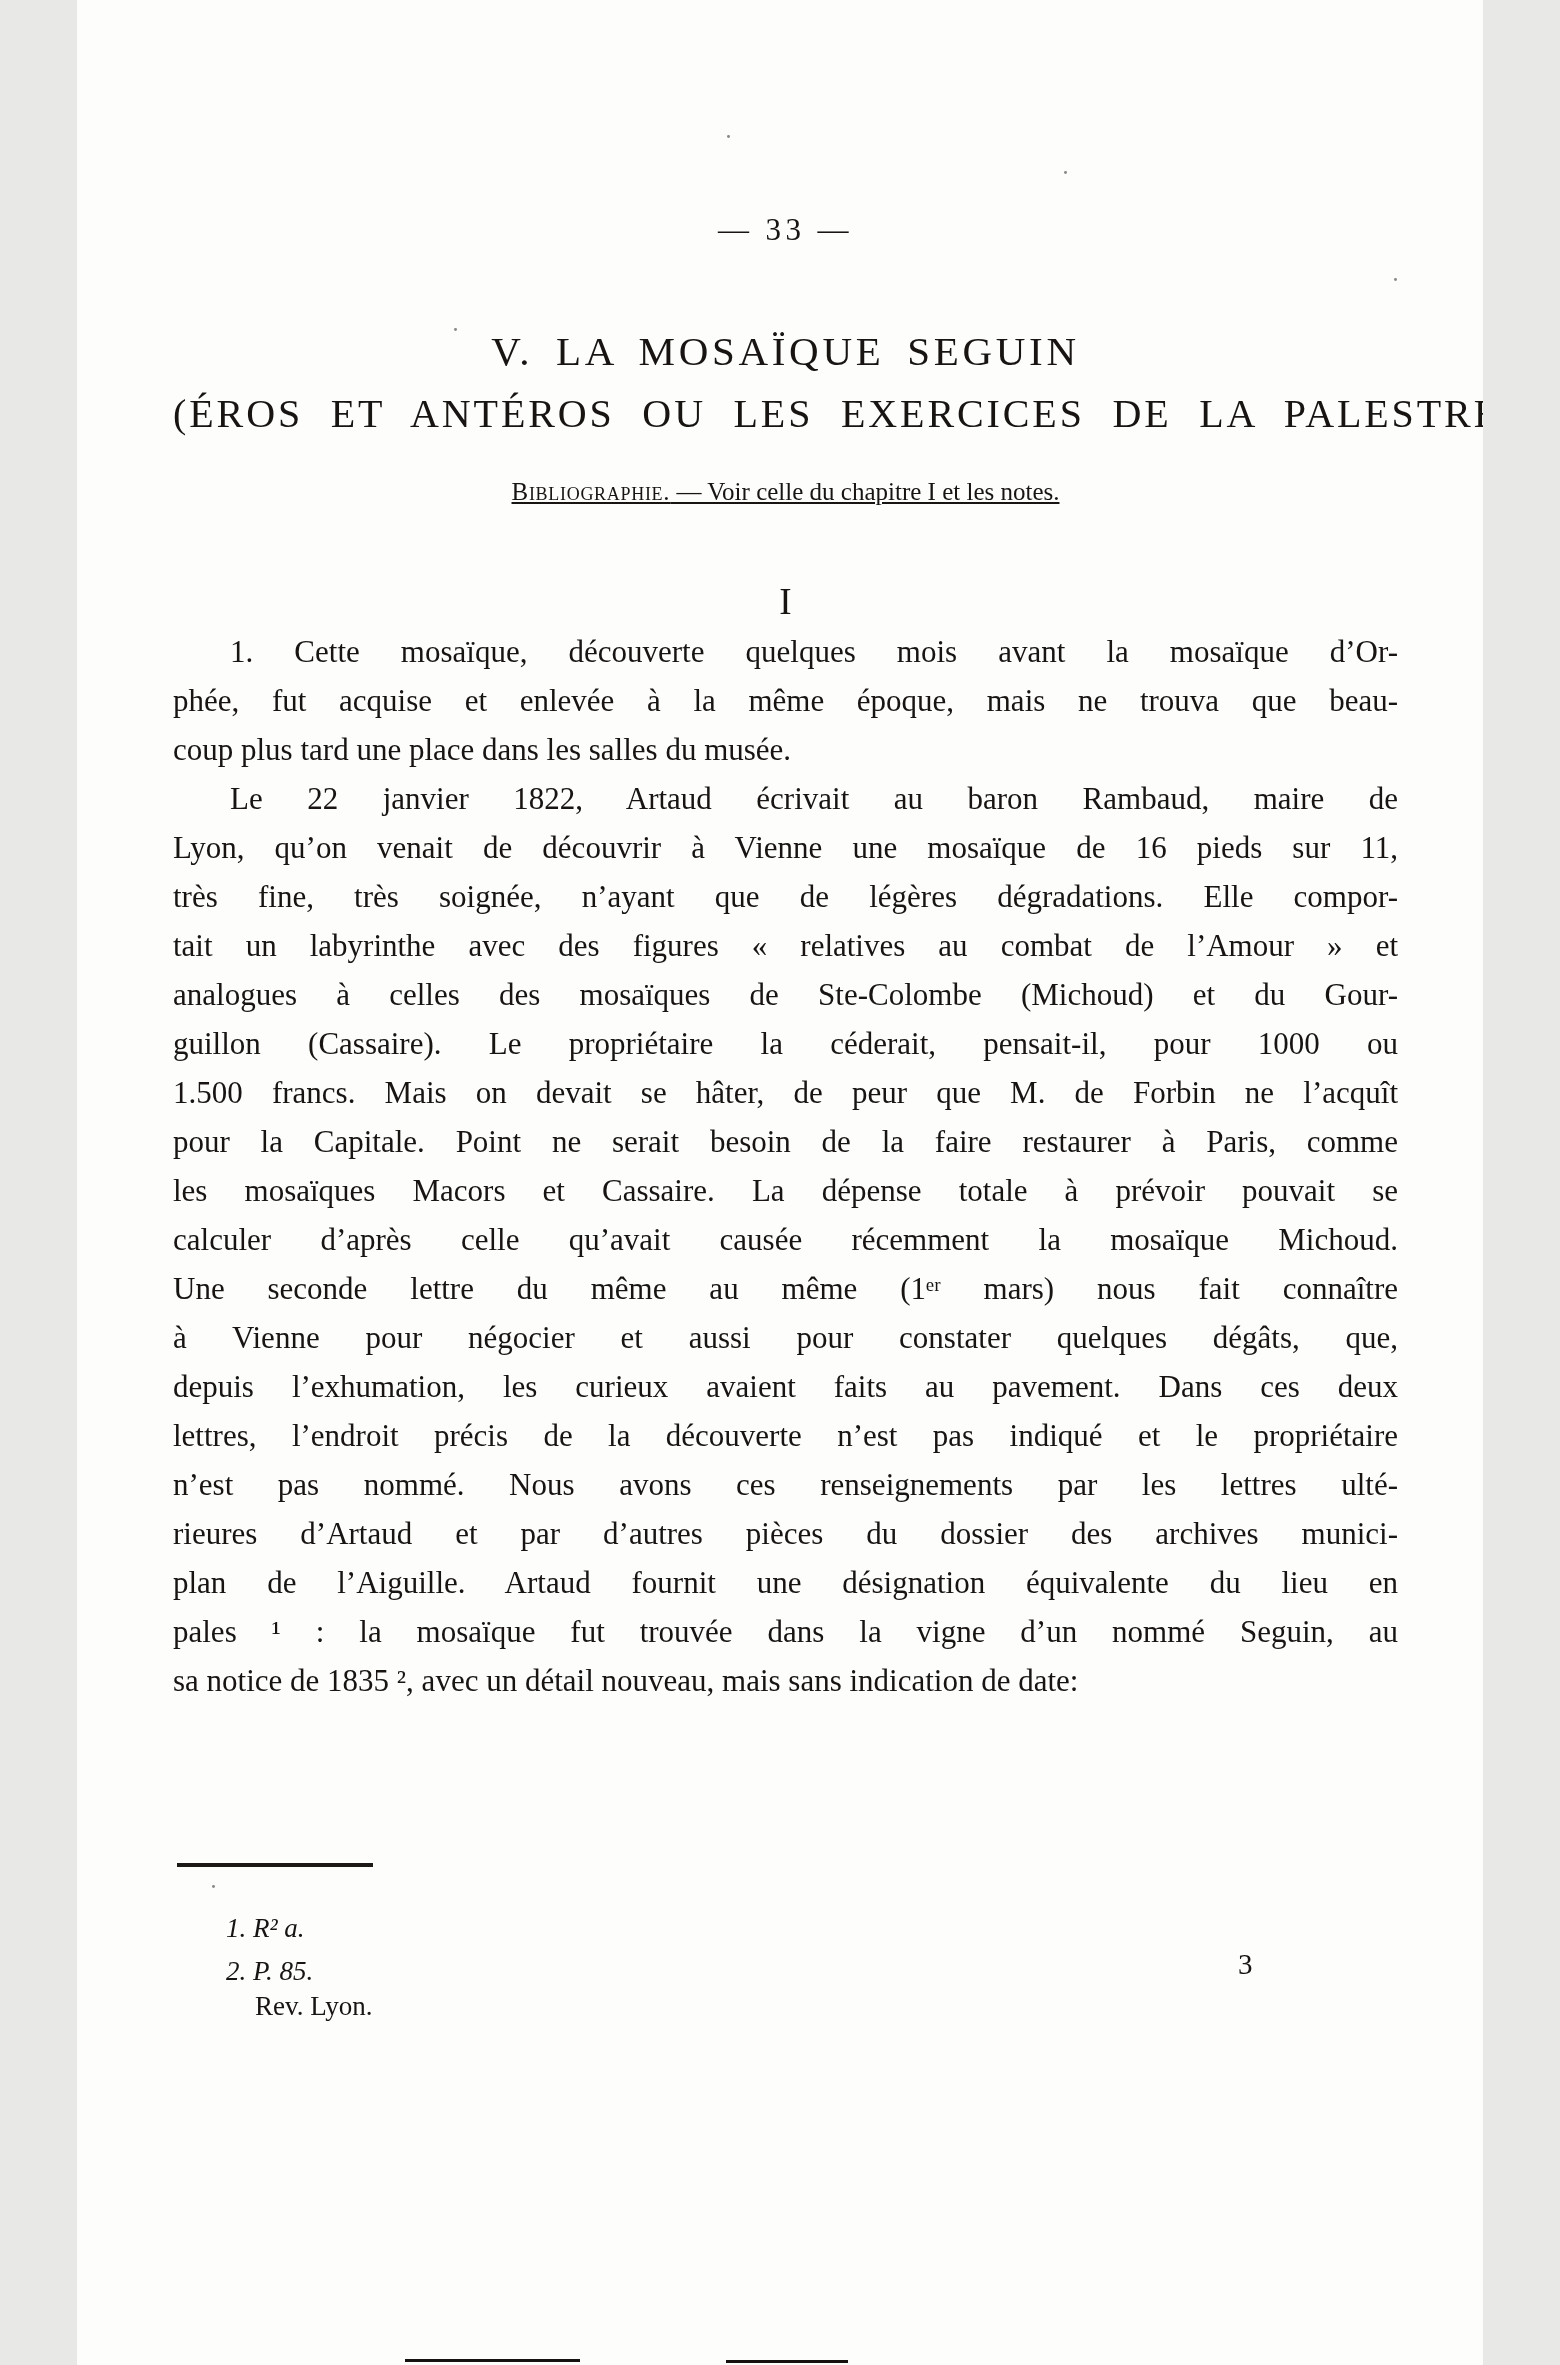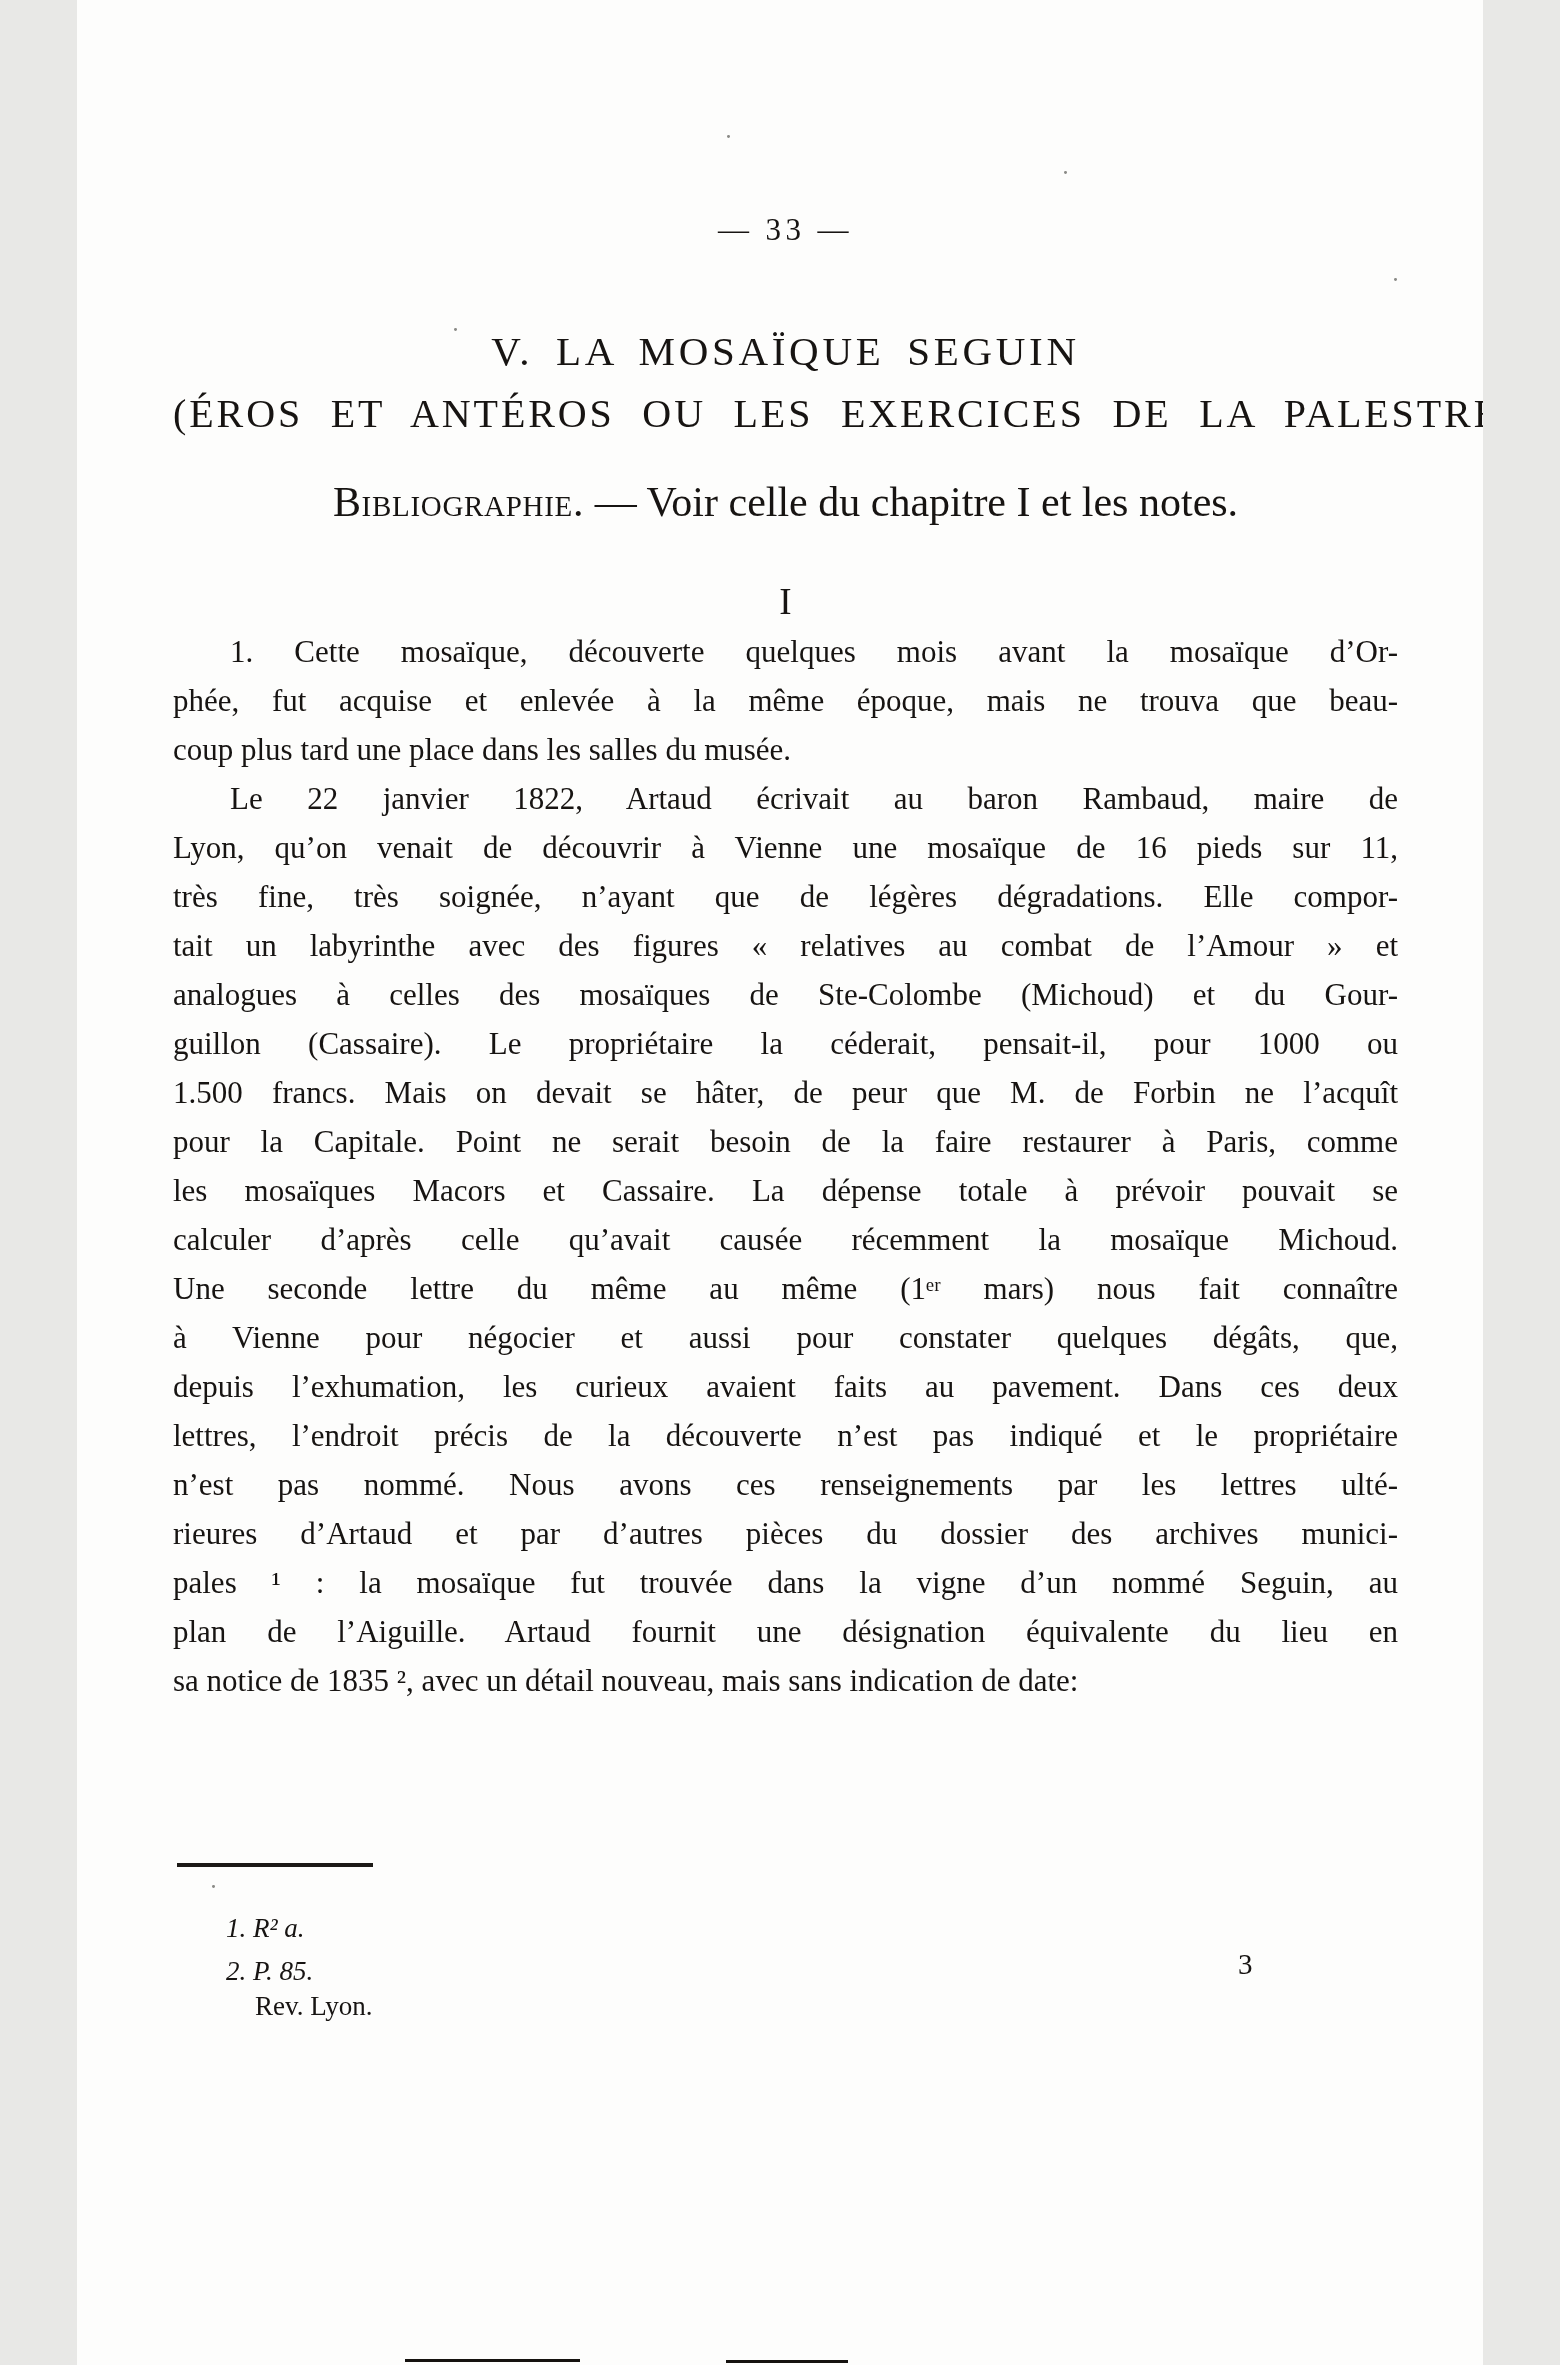--- a/index.html
+++ b/index.html
@@ -37,21 +37,22 @@
   }
   .chapter-subtitle {
     top: 390px;
     font-size: 40px;
     letter-spacing: 2.9px;
     word-spacing: 14.7px;
     white-space: nowrap;
   }
   .bibliography-line {
     top: 478px;
-    font-size: 42px;
+    font-size: 25px;
+    text-decoration: underline;
   }
   .bibliography-label {
     font-variant: small-caps;
     letter-spacing: 0.7px;
   }
   .section-heading {
     top: 580px;
     font-size: 37px;
   }
   .body-text {
@@ -144,22 +145,22 @@
       <div class="bline">1.500 francs. Mais on devait se hâter, de peur que M. de Forbin ne l’acquît</div>
       <div class="bline">pour la Capitale. Point ne serait besoin de la faire restaurer à Paris, comme</div>
       <div class="bline">les mosaïques Macors et Cassaire. La dépense totale à prévoir pouvait se</div>
       <div class="bline">calculer d’après celle qu’avait causée récemment la mosaïque Michoud.</div>
       <div class="bline">Une seconde lettre du même au même (1ᵉʳ mars) nous fait connaître</div>
       <div class="bline">à Vienne pour négocier et aussi pour constater quelques dégâts, que,</div>
       <div class="bline">depuis l’exhumation, les curieux avaient faits au pavement. Dans ces deux</div>
       <div class="bline">lettres, l’endroit précis de la découverte n’est pas indiqué et le propriétaire</div>
       <div class="bline">n’est pas nommé. Nous avons ces renseignements par les lettres ulté-</div>
       <div class="bline">rieures d’Artaud et par d’autres pièces du dossier des archives munici-</div>
+      <div class="bline">plan de l’Aiguille. Artaud fournit une désignation équivalente du lieu en</div>
       <div class="bline">pales ¹ : la mosaïque fut trouvée dans la vigne d’un nommé Seguin, au</div>
-      <div class="bline">plan de l’Aiguille. Artaud fournit une désignation équivalente du lieu en</div>
       <div class="bline lastline">sa notice de 1835 ², avec un détail nouveau, mais sans indication de date:</div>
     </div>
 
   <div class="footnote-rule"></div>
 
   <div class="footnotes-list">
       <div class="fnline">1. R² a.</div>
       <div class="fnline">2. P. 85.</div>
     </div>
 

